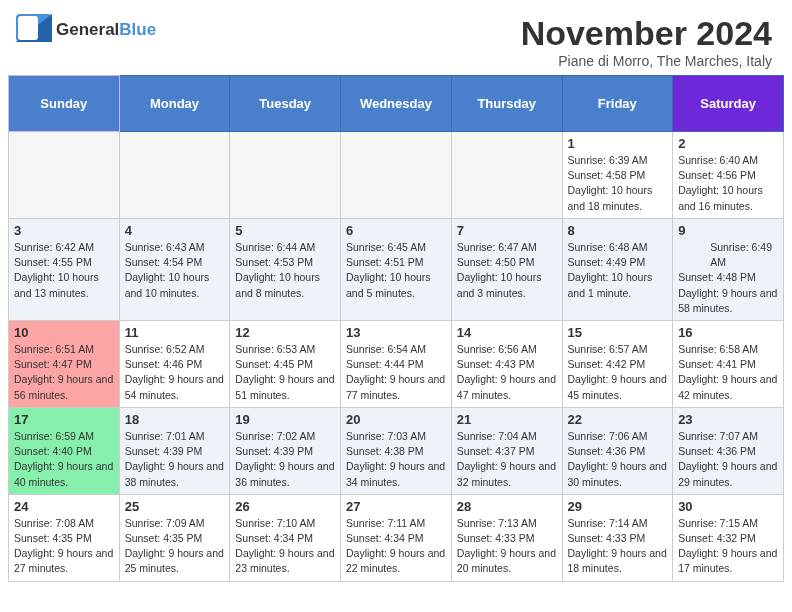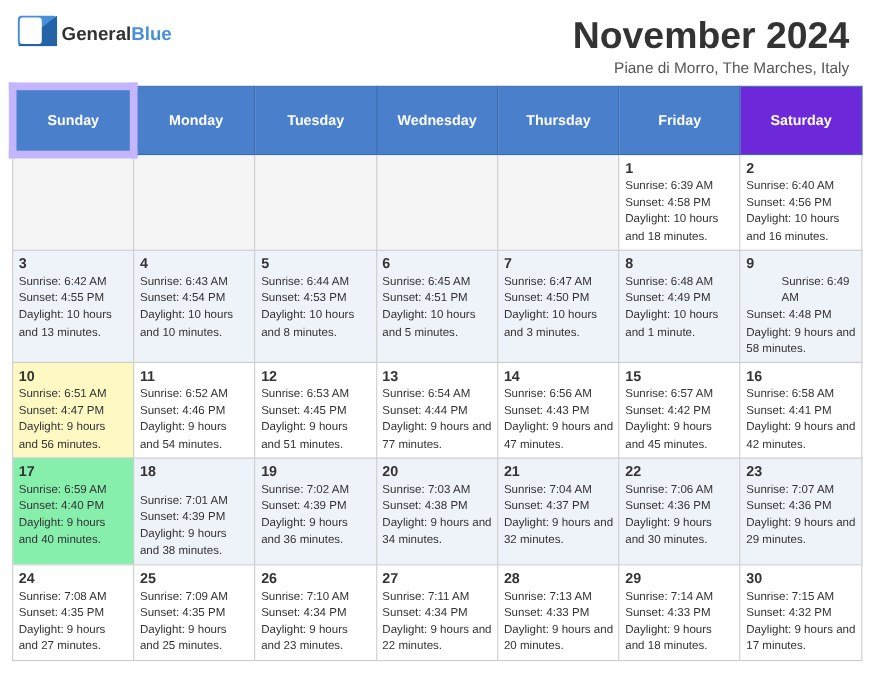--- a/index.html
+++ b/index.html
@@ -33,21 +33,21 @@
 
     <div style="text-align:right;">
       <div style="font-size:34px; font-weight:bold; color:#333; font-family:Arial;">November 2024</div>
       <div style="font-size:14px; color:#555; font-family:Arial;">Piane di Morro, The Marches, Italy</div>
     </div>
   </div>
 
   <table style="width:776px; margin: 0 8px; border-collapse:collapse;">
     <thead>
       <tr>
-        <th style="background:#4a7fcb; color:#fff; text-align:center; padding:20px 4px; font-size:13px; font-weight:bold; border:7px solid #c4b5fd; width:111px;">Sunday</th>
+        <th style="background:#4a7fcb; color:#fff; text-align:center; padding:20px 4px; font-size:13px; font-weight:bold; border:1px solid #c4b5fd; width:111px;">Sunday</th>
         <th style="background:#4a7fcb; color:#fff; text-align:center; padding:6px 4px; font-size:13px; font-weight:bold; border:1px solid #3a6ab0; width:111px;">Monday</th>
         <th style="background:#4a7fcb; color:#fff; text-align:center; padding:6px 4px; font-size:13px; font-weight:bold; border:1px solid #3a6ab0; width:111px;">Tuesday</th>
         <th style="background:#4a7fcb; color:#fff; text-align:center; padding:6px 4px; font-size:13px; font-weight:bold; border:1px solid #3a6ab0; width:111px;">Wednesday</th>
         <th style="background:#4a7fcb; color:#fff; text-align:center; padding:6px 4px; font-size:13px; font-weight:bold; border:1px solid #3a6ab0; width:111px;">Thursday</th>
         <th style="background:#4a7fcb; color:#fff; text-align:center; padding:6px 4px; font-size:13px; font-weight:bold; border:1px solid #3a6ab0; width:111px;">Friday</th>
         <th style="background:#6d28d9; color:#fff; text-align:center; padding:6px 4px; font-size:13px; font-weight:bold; border:1px solid #3a6ab0; width:111px;">Saturday</th>
       </tr>
     </thead>
     <tbody id="calendar-body">
     <tr>
@@ -125,21 +125,21 @@
           <td style="vertical-align: top; border: 1px solid rgb(204, 204, 204); padding: 4px 5px; min-height: 85px; height: 85px; background: rgb(238, 242, 249); font-size: 10.5px; color: rgb(51, 51, 51); font-family: Arial; width: 111px;">
             <span style="font-size: 13px; font-weight: bold; display: block; margin-bottom: 2px;">9</span>
             <div style="font-size: 10.5px; line-height: 1.45; color: rgb(51, 51, 51);">
               <span style="display: block; margin-left: 32px;">Sunrise: 6:49 AM</span>
               <span style="display: block;">Sunset: 4:48 PM</span>
               <span style="display: block;">Daylight: 9 hours and 58 minutes.</span>
             </div>
           </td>
         </tr>
         <tr>
-          <td style="vertical-align: top; border: 1px solid rgb(204, 204, 204); padding: 4px 5px; min-height: 85px; height: 85px; background: #fef9c3; font-size: 10.5px; color: rgb(51, 51, 51); font-family: Arial; width: 111px;">
+          <td style="vertical-align: top; border: 1px solid rgb(204, 204, 204); padding: 4px 5px; min-height: 85px; height: 85px; background: #fca5a5; font-size: 10.5px; color: rgb(51, 51, 51); font-family: Arial; width: 111px;">
             <span style="font-size: 13px; font-weight: bold; display: block; margin-bottom: 2px;">10</span>
             <div style="font-size: 10.5px; line-height: 1.45; color: rgb(51, 51, 51);">
               <span style="display: block;">Sunrise: 6:51 AM</span>
               <span style="display: block;">Sunset: 4:47 PM</span>
               <span style="display: block;">Daylight: 9 hours and 56 minutes.</span>
             </div>
           </td>
           <td style="vertical-align: top; border: 1px solid rgb(204, 204, 204); padding: 4px 5px; min-height: 85px; height: 85px; background: rgb(255, 255, 255); font-size: 10.5px; color: rgb(51, 51, 51); font-family: Arial; width: 111px;">
             <span style="font-size: 13px; font-weight: bold; display: block; margin-bottom: 2px;">11</span>
             <div style="font-size: 10.5px; line-height: 1.45; color: rgb(51, 51, 51);">
@@ -192,21 +192,21 @@
         <tr>
           <td style="vertical-align: top; border: 1px solid rgb(204, 204, 204); padding: 4px 5px; min-height: 85px; height: 85px; background: #86efac; font-size: 10.5px; color: rgb(51, 51, 51); font-family: Arial; width: 111px;">
             <span style="font-size: 13px; font-weight: bold; display: block; margin-bottom: 2px;">17</span>
             <div style="font-size: 10.5px; line-height: 1.45; color: rgb(51, 51, 51);">
               <span style="display: block;">Sunrise: 6:59 AM</span>
               <span style="display: block;">Sunset: 4:40 PM</span>
               <span style="display: block;">Daylight: 9 hours and 40 minutes.</span>
             </div>
           </td>
           <td style="vertical-align: top; border: 1px solid rgb(204, 204, 204); padding: 4px 5px; min-height: 85px; height: 85px; background: rgb(238, 242, 249); font-size: 10.5px; color: rgb(51, 51, 51); font-family: Arial; width: 111px;">
-            <span style="font-size: 13px; font-weight: bold; display: block; margin-bottom: 12px;">18</span>
+            <span style="font-size: 13px; font-weight: bold; display: block; margin-bottom: 2px;">18</span>
             <div style="font-size: 10.5px; line-height: 1.45; color: rgb(51, 51, 51);">
               <span style="display: block;">Sunrise: 7:01 AM</span>
               <span style="display: block;">Sunset: 4:39 PM</span>
               <span style="display: block;">Daylight: 9 hours and 38 minutes.</span>
             </div>
           </td>
           <td style="vertical-align: top; border: 1px solid rgb(204, 204, 204); padding: 4px 5px; min-height: 85px; height: 85px; background: rgb(238, 242, 249); font-size: 10.5px; color: rgb(51, 51, 51); font-family: Arial; width: 111px;">
             <span style="font-size: 13px; font-weight: bold; display: block; margin-bottom: 2px;">19</span>
             <div style="font-size: 10.5px; line-height: 1.45; color: rgb(51, 51, 51);">
               <span style="display: block;">Sunrise: 7:02 AM</span>

